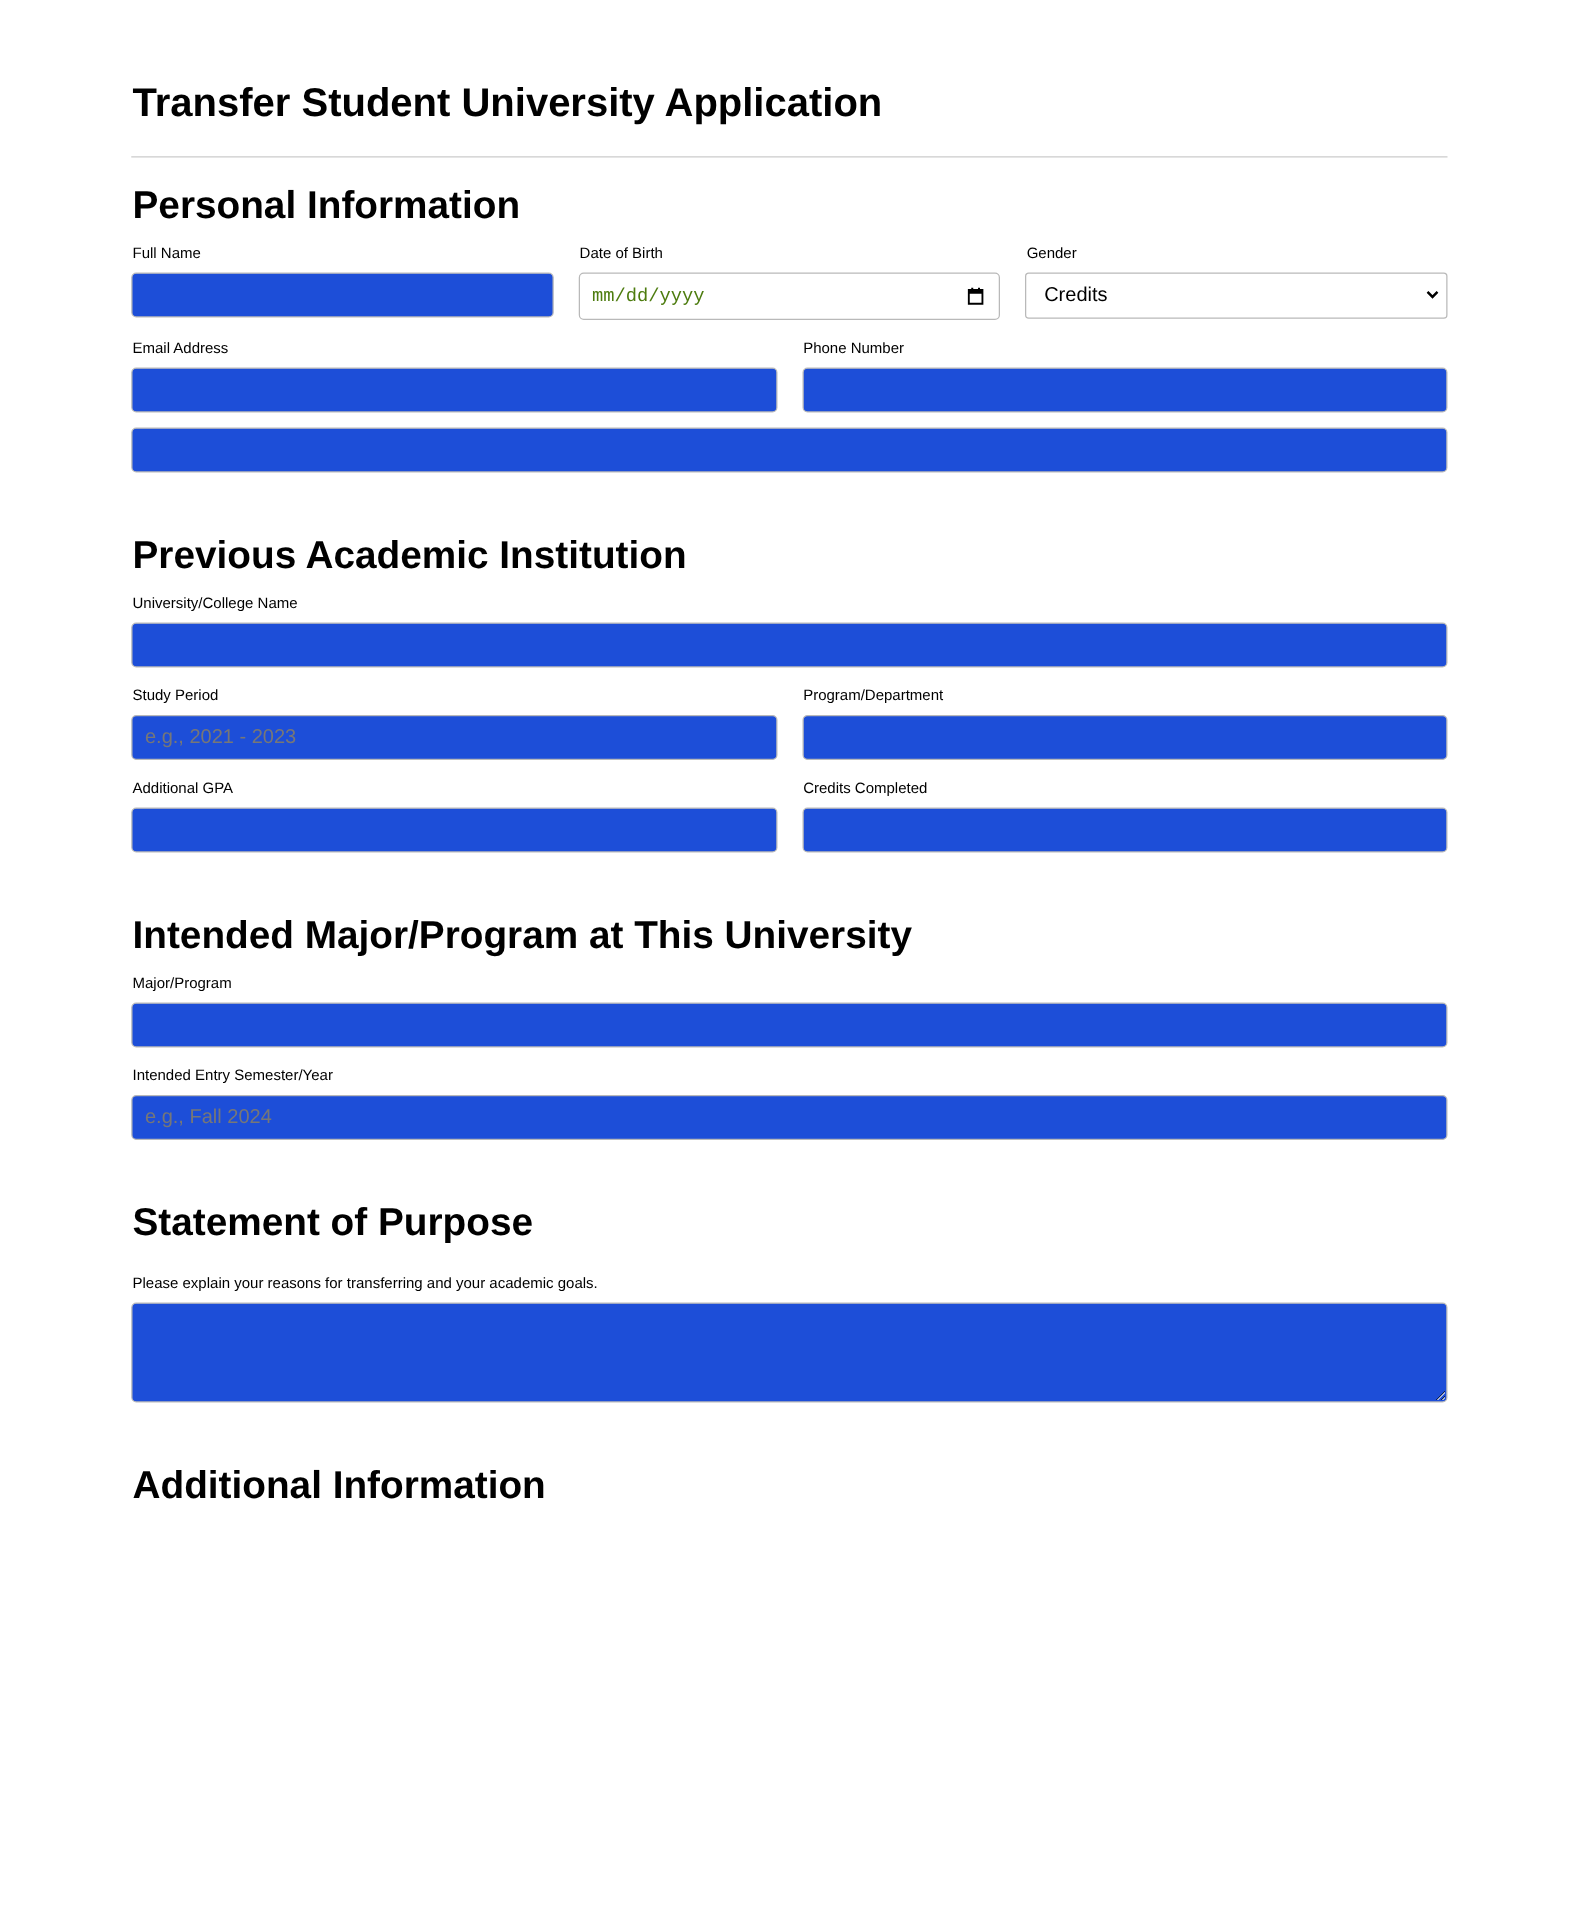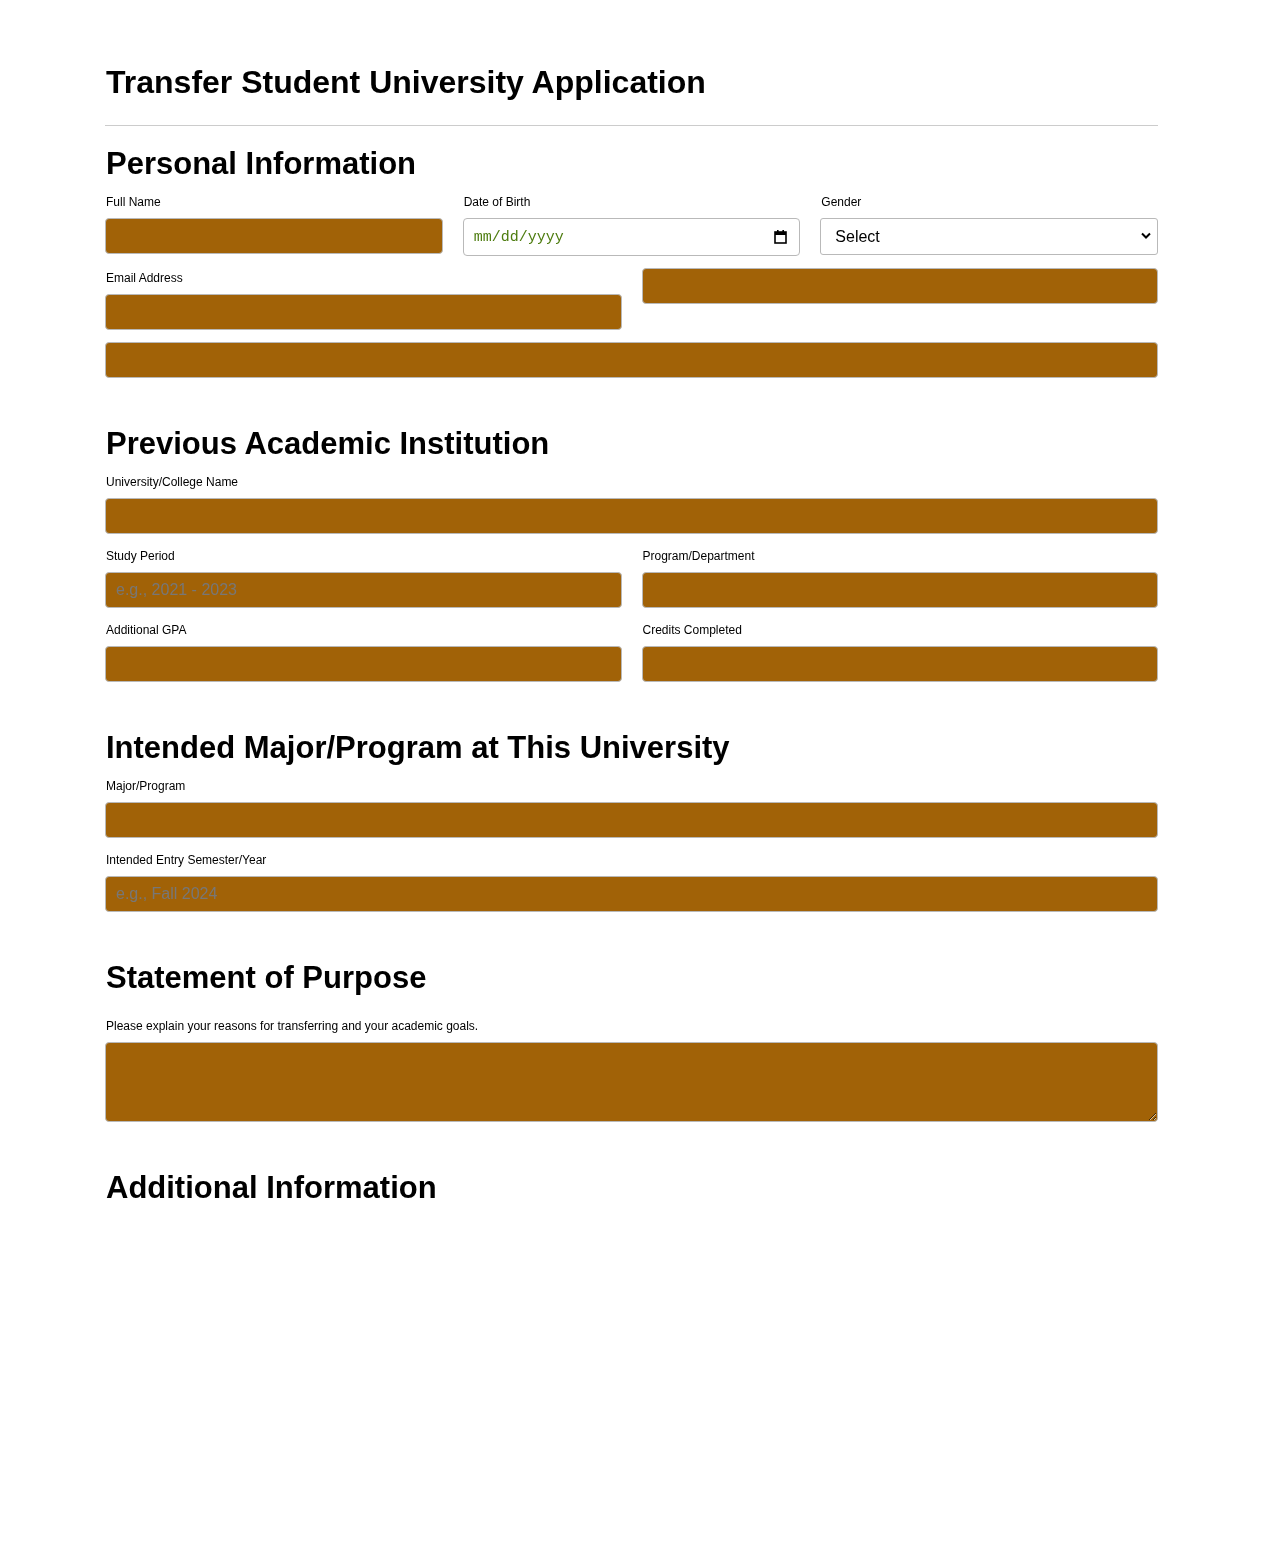--- a/index.html
+++ b/index.html
@@ -54,21 +54,21 @@
     }
     input, select, textarea {
       box-sizing: border-box;
       width: 100%;
       height: 36px;
       border: 1px solid #b9b9b9;
       border-radius: 4px;
       font-family: "Liberation Sans", sans-serif;
       font-size: 16px;
       padding: 0 10px;
-      background: #a16207;
+      background: #1d4ed8;
       color: #000;
       outline: none;
       display: block;
     }
     input::placeholder { color: #777777; }
     .date-wrap {
       position: relative;
       box-sizing: border-box;
       height: 38px;
       border: 1px solid #b9b9b9;
@@ -144,34 +144,35 @@
             <rect x="1" y="2" width="11" height="11" fill="none" stroke="#000" stroke-width="1.6"></rect>
             <rect x="1" y="2" width="11" height="3" fill="#000"></rect>
             <rect x="3" y="0" width="1.6" height="3" fill="#000"></rect>
             <rect x="8.4" y="0" width="1.6" height="3" fill="#000"></rect>
           </svg>
         </div>
       </div>
       <div class="field">
         <label>Gender</label>
         <div class="select-wrap">
-          <span>Select</span>
+          <span>Credits</span>
           <svg class="chevron-icon" viewBox="0 0 10 8">
             <path d="M1 1.5 L5 5.5 L9 1.5" fill="none" stroke="#000" stroke-width="2"></path>
           </svg>
         </div>
       </div>
     </div>
 
     <div class="row">
       <div class="field">
         <label>Email Address</label>
         <input type="email" placeholder="" style="">
       </div>
       <div class="field">
+        <label>Phone Number</label>
         <input type="tel" placeholder="" style="">
       </div>
     </div>
 
     <div class="row">
       <div class="field">
         <input type="text" placeholder="" style="">
       </div>
     </div>
   </div>

